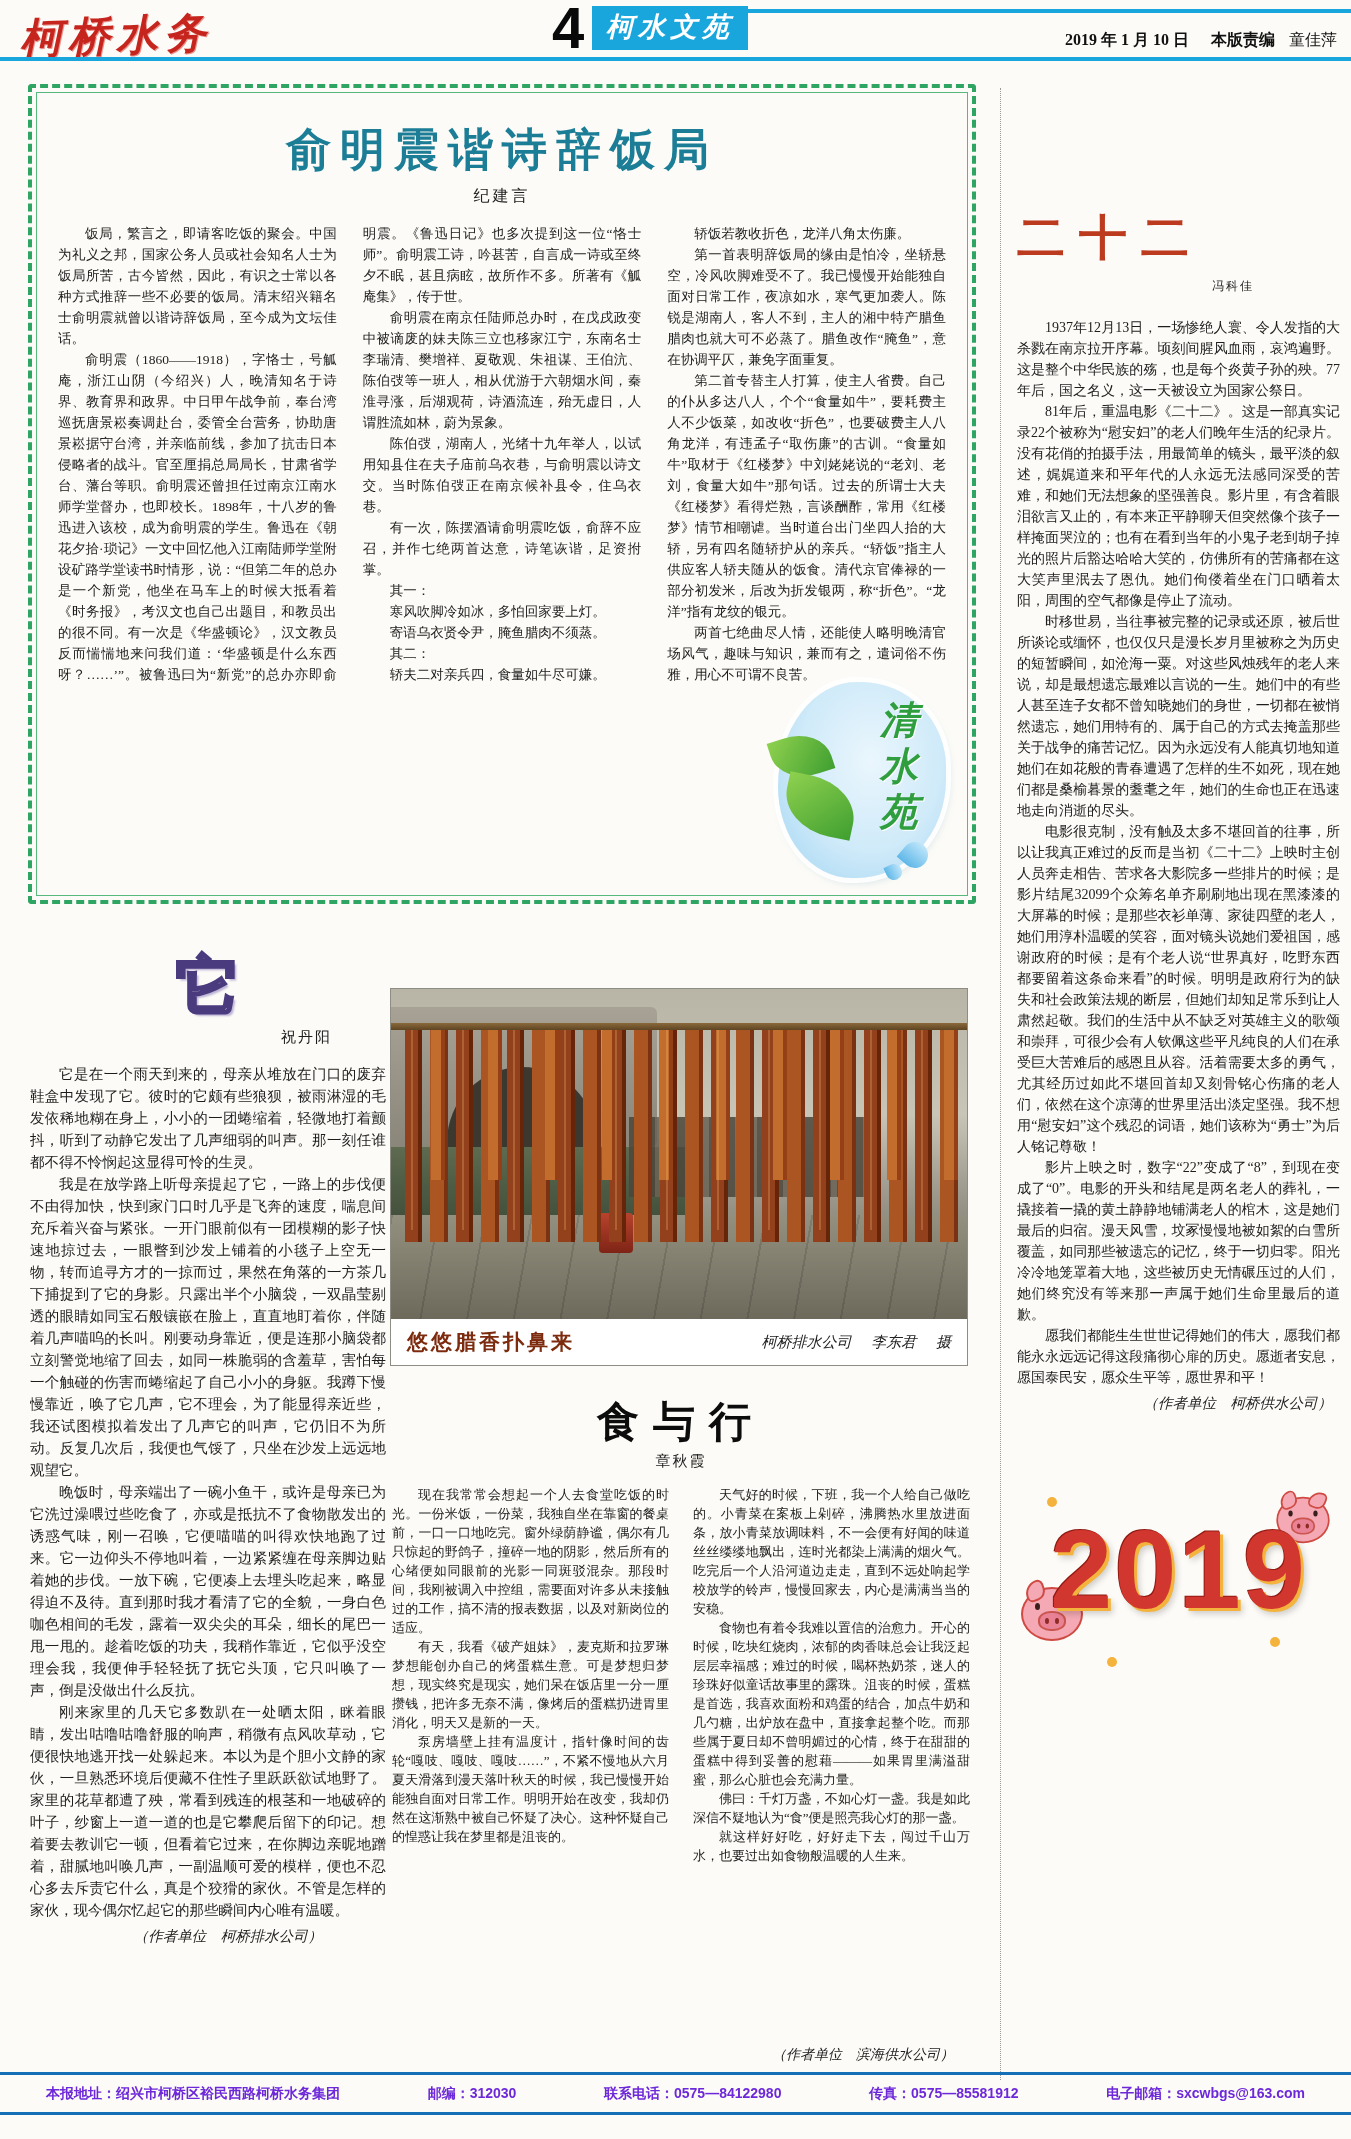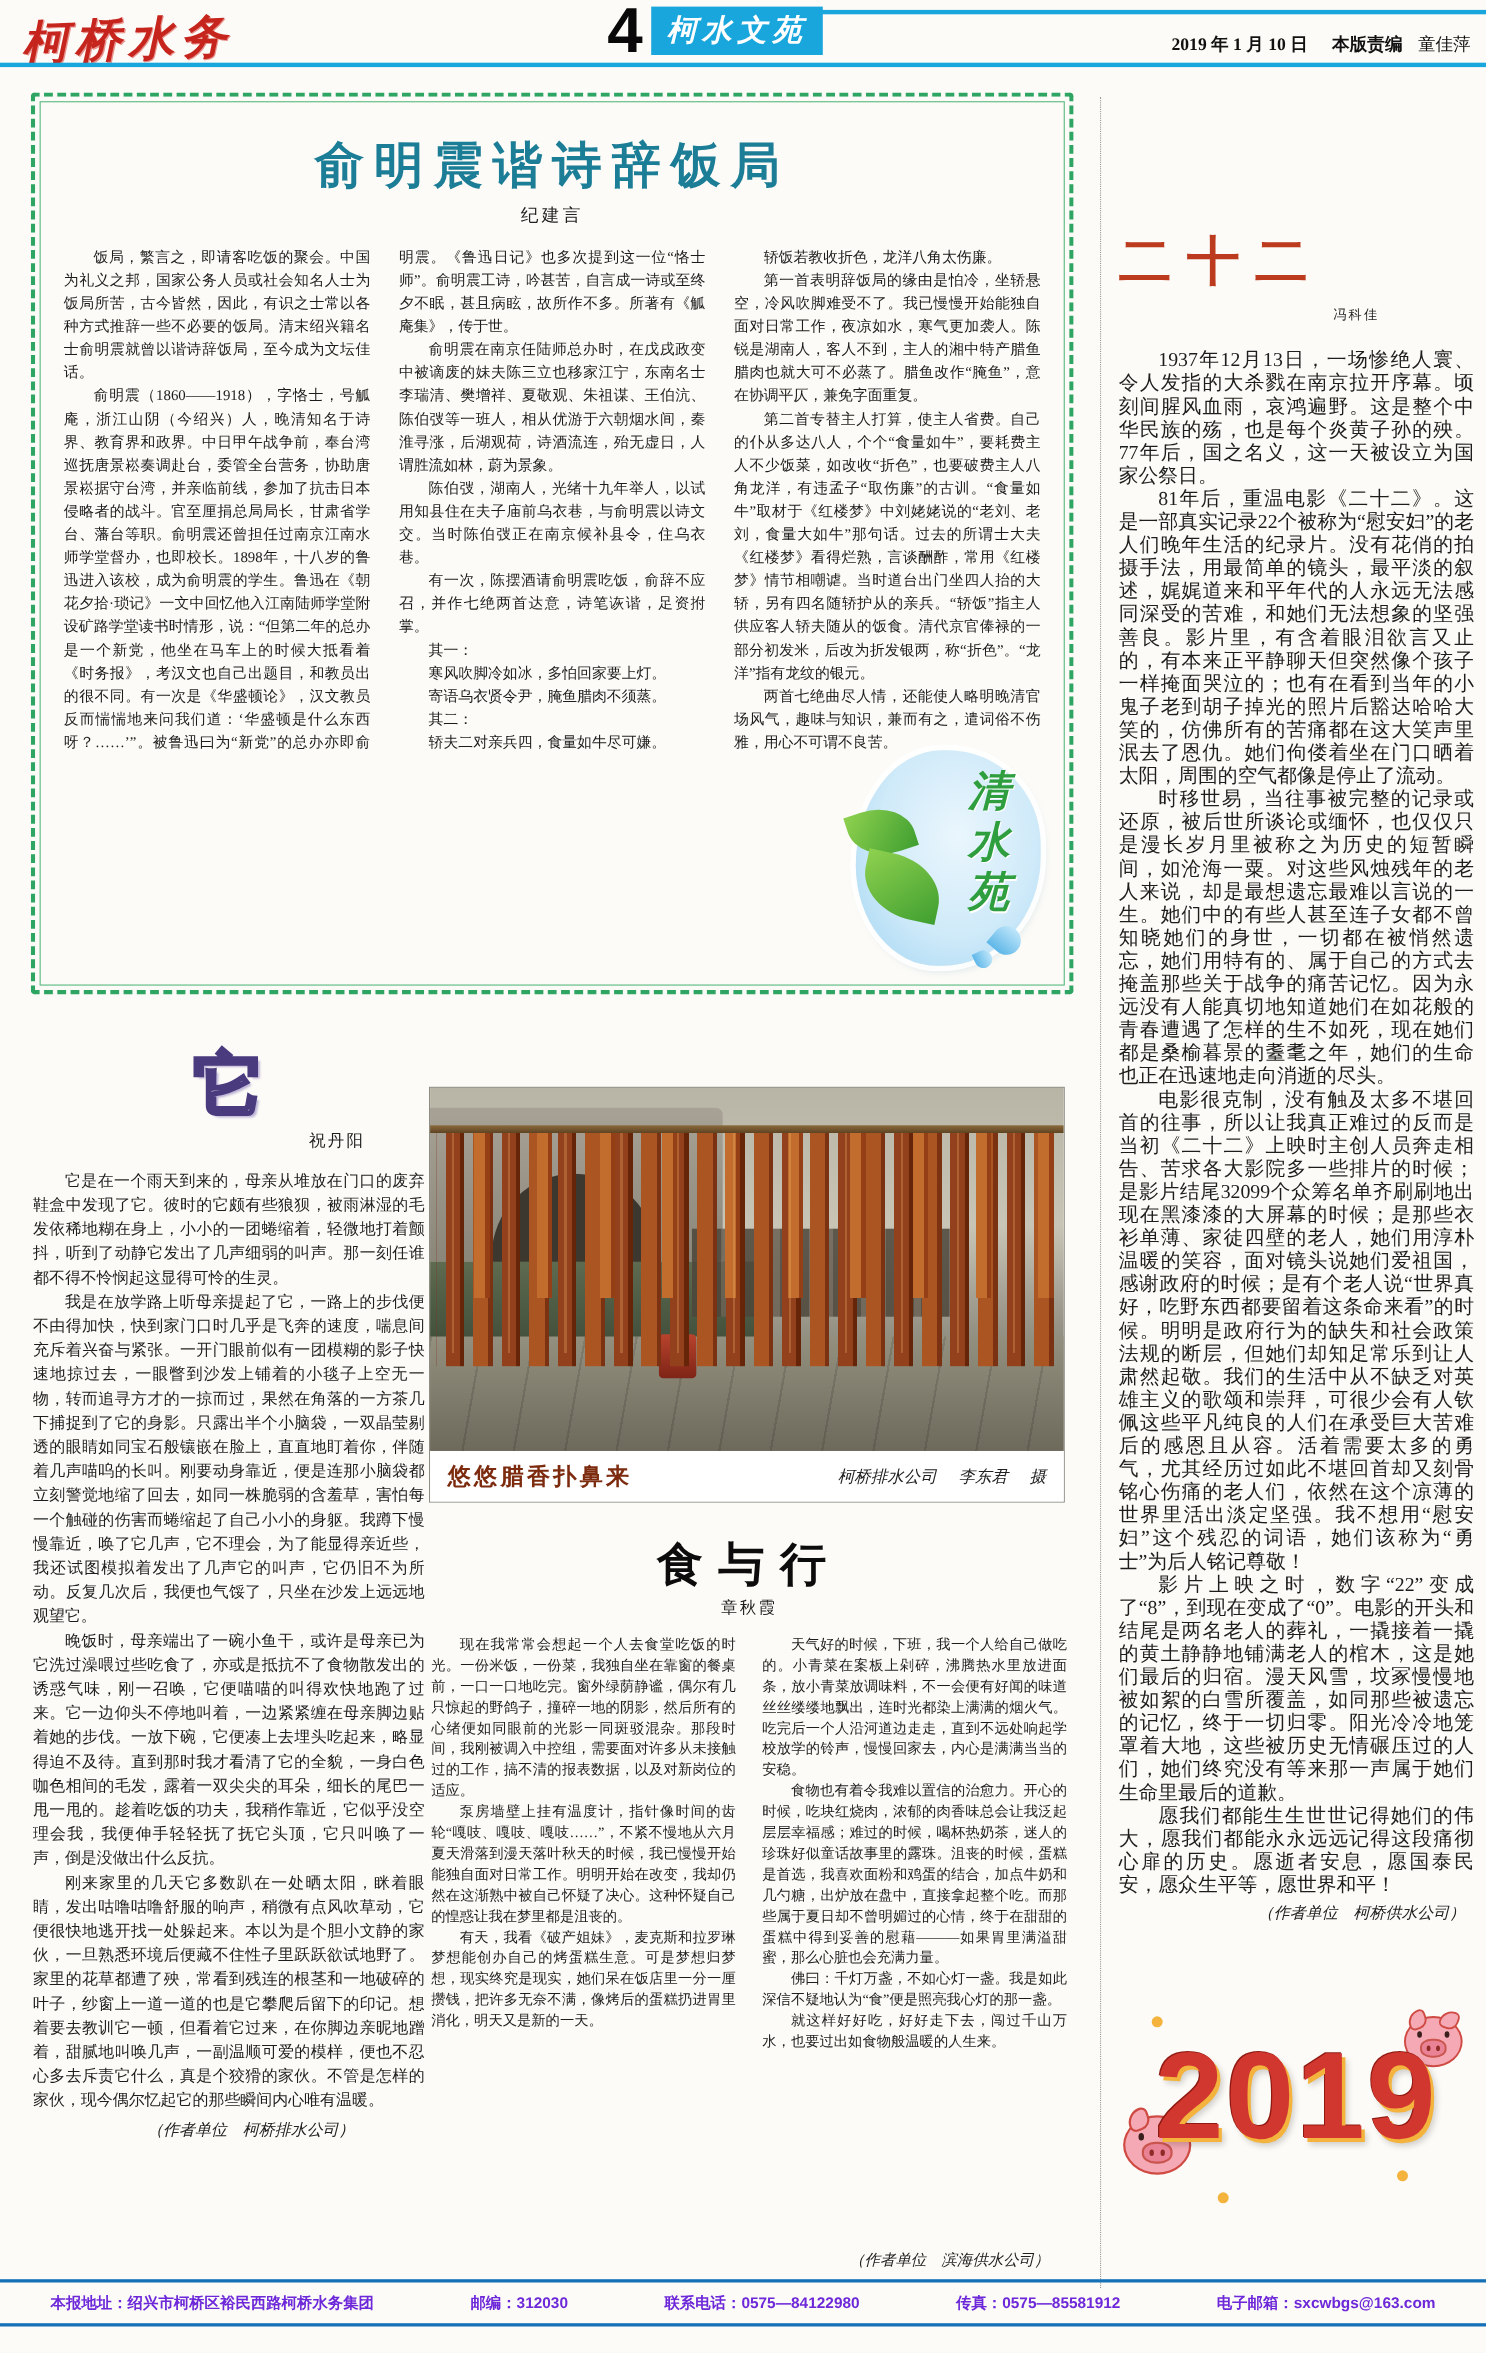--- a/index.html
+++ b/index.html
@@ -45,21 +45,21 @@
   .badge-text span{font-size:38px;line-height:40px;font-weight:bold;font-style:italic;color:#2f9e3e;
                    text-shadow:1px 1px 0 #fff;}
 
   
   .right-col{position:absolute;left:1000px;top:88px;width:346px;height:1992px;box-sizing:border-box;
              border-left:1px dotted #9a9a94;padding:0 6px 0 16px;overflow:hidden;}
   .a22-title{margin:118px 0 8px;font-family:"Liberation Sans",sans-serif;font-weight:900;
              font-size:48px;letter-spacing:14px;color:#bc3a1e;}
   .a22-author{text-align:right;padding-right:86px;font-size:12px;margin-bottom:22px;letter-spacing:2px;}
   .a22-body{text-align:justify;}
-  .a22-body p{margin:0;text-indent:2em;font-size:18px;line-height:21px;}
+  .a22-body p{margin:0;text-indent:2em;font-size:14px;line-height:21px;}
   .credit{font-size:14.5px;font-style:italic;color:#222;margin-top:6px;}
   .credit.right{text-align:right;padding-right:8px;}
 
   
   .newyear{position:relative;margin-top:54px;height:230px;}
   .ny-text{position:absolute;left:0;right:0;top:48px;text-align:center;
            font-family:"Liberation Sans",sans-serif;font-weight:900;font-size:112px;line-height:110px;
            color:#d2372f;letter-spacing:2px;
            text-shadow:3px 3px 0 #f3b33c,-1px -1px 0 #8e1a12,5px 6px 6px rgba(0,0,0,.18);}
   .pig{position:absolute;width:58px;height:50px;background:#f4a9b4;border:2px solid #cf4a43;border-radius:50%;}
@@ -252,22 +252,22 @@
         <span>摄</span>
       </span>
     </figcaption>
   </figure>
 
   <section class="food-col">
     <h2 class="food-title">食与行</h2>
     <div class="food-author">章秋霞</div>
     <div class="food-body">
         <p>现在我常常会想起一个人去食堂吃饭的时光。一份米饭，一份菜，我独自坐在靠窗的餐桌前，一口一口地吃完。窗外绿荫静谧，偶尔有几只惊起的野鸽子，撞碎一地的阴影，然后所有的心绪便如同眼前的光影一同斑驳混杂。那段时间，我刚被调入中控组，需要面对许多从未接触过的工作，搞不清的报表数据，以及对新岗位的适应。</p>
+        <p>有天，我看《破产姐妹》，麦克斯和拉罗琳梦想能创办自己的烤蛋糕生意。可是梦想归梦想，现实终究是现实，她们呆在饭店里一分一厘攒钱，把许多无奈不满，像烤后的蛋糕扔进胃里消化，明天又是新的一天。</p>
         <p>泵房墙壁上挂有温度计，指针像时间的齿轮“嘎吱、嘎吱、嘎吱……”，不紧不慢地从六月夏天滑落到漫天落叶秋天的时候，我已慢慢开始能独自面对日常工作。明明开始在改变，我却仍然在这渐熟中被自己怀疑了决心。这种怀疑自己的惶惑让我在梦里都是沮丧的。</p>
-        <p>有天，我看《破产姐妹》，麦克斯和拉罗琳梦想能创办自己的烤蛋糕生意。可是梦想归梦想，现实终究是现实，她们呆在饭店里一分一厘攒钱，把许多无奈不满，像烤后的蛋糕扔进胃里消化，明天又是新的一天。</p>
         <p>天气好的时候，下班，我一个人给自己做吃的。小青菜在案板上剁碎，沸腾热水里放进面条，放小青菜放调味料，不一会便有好闻的味道丝丝缕缕地飘出，连时光都染上满满的烟火气。吃完后一个人沿河道边走走，直到不远处响起学校放学的铃声，慢慢回家去，内心是满满当当的安稳。</p>
         <p>食物也有着令我难以置信的治愈力。开心的时候，吃块红烧肉，浓郁的肉香味总会让我泛起层层幸福感；难过的时候，喝杯热奶茶，迷人的珍珠好似童话故事里的露珠。沮丧的时候，蛋糕是首选，我喜欢面粉和鸡蛋的结合，加点牛奶和几勺糖，出炉放在盘中，直接拿起整个吃。而那些属于夏日却不曾明媚过的心情，终于在甜甜的蛋糕中得到妥善的慰藉———如果胃里满溢甜蜜，那么心脏也会充满力量。</p>
         <p>佛曰：千灯万盏，不如心灯一盏。我是如此深信不疑地认为“食”便是照亮我心灯的那一盏。</p>
         <p>就这样好好吃，好好走下去，闯过千山万水，也要过出如食物般温暖的人生来。</p>
       </div>
     <div class="food-credit">（作者单位　滨海供水公司）</div>
   </section>
 
   <footer class="footer">
     <div class="f-rule"></div>

